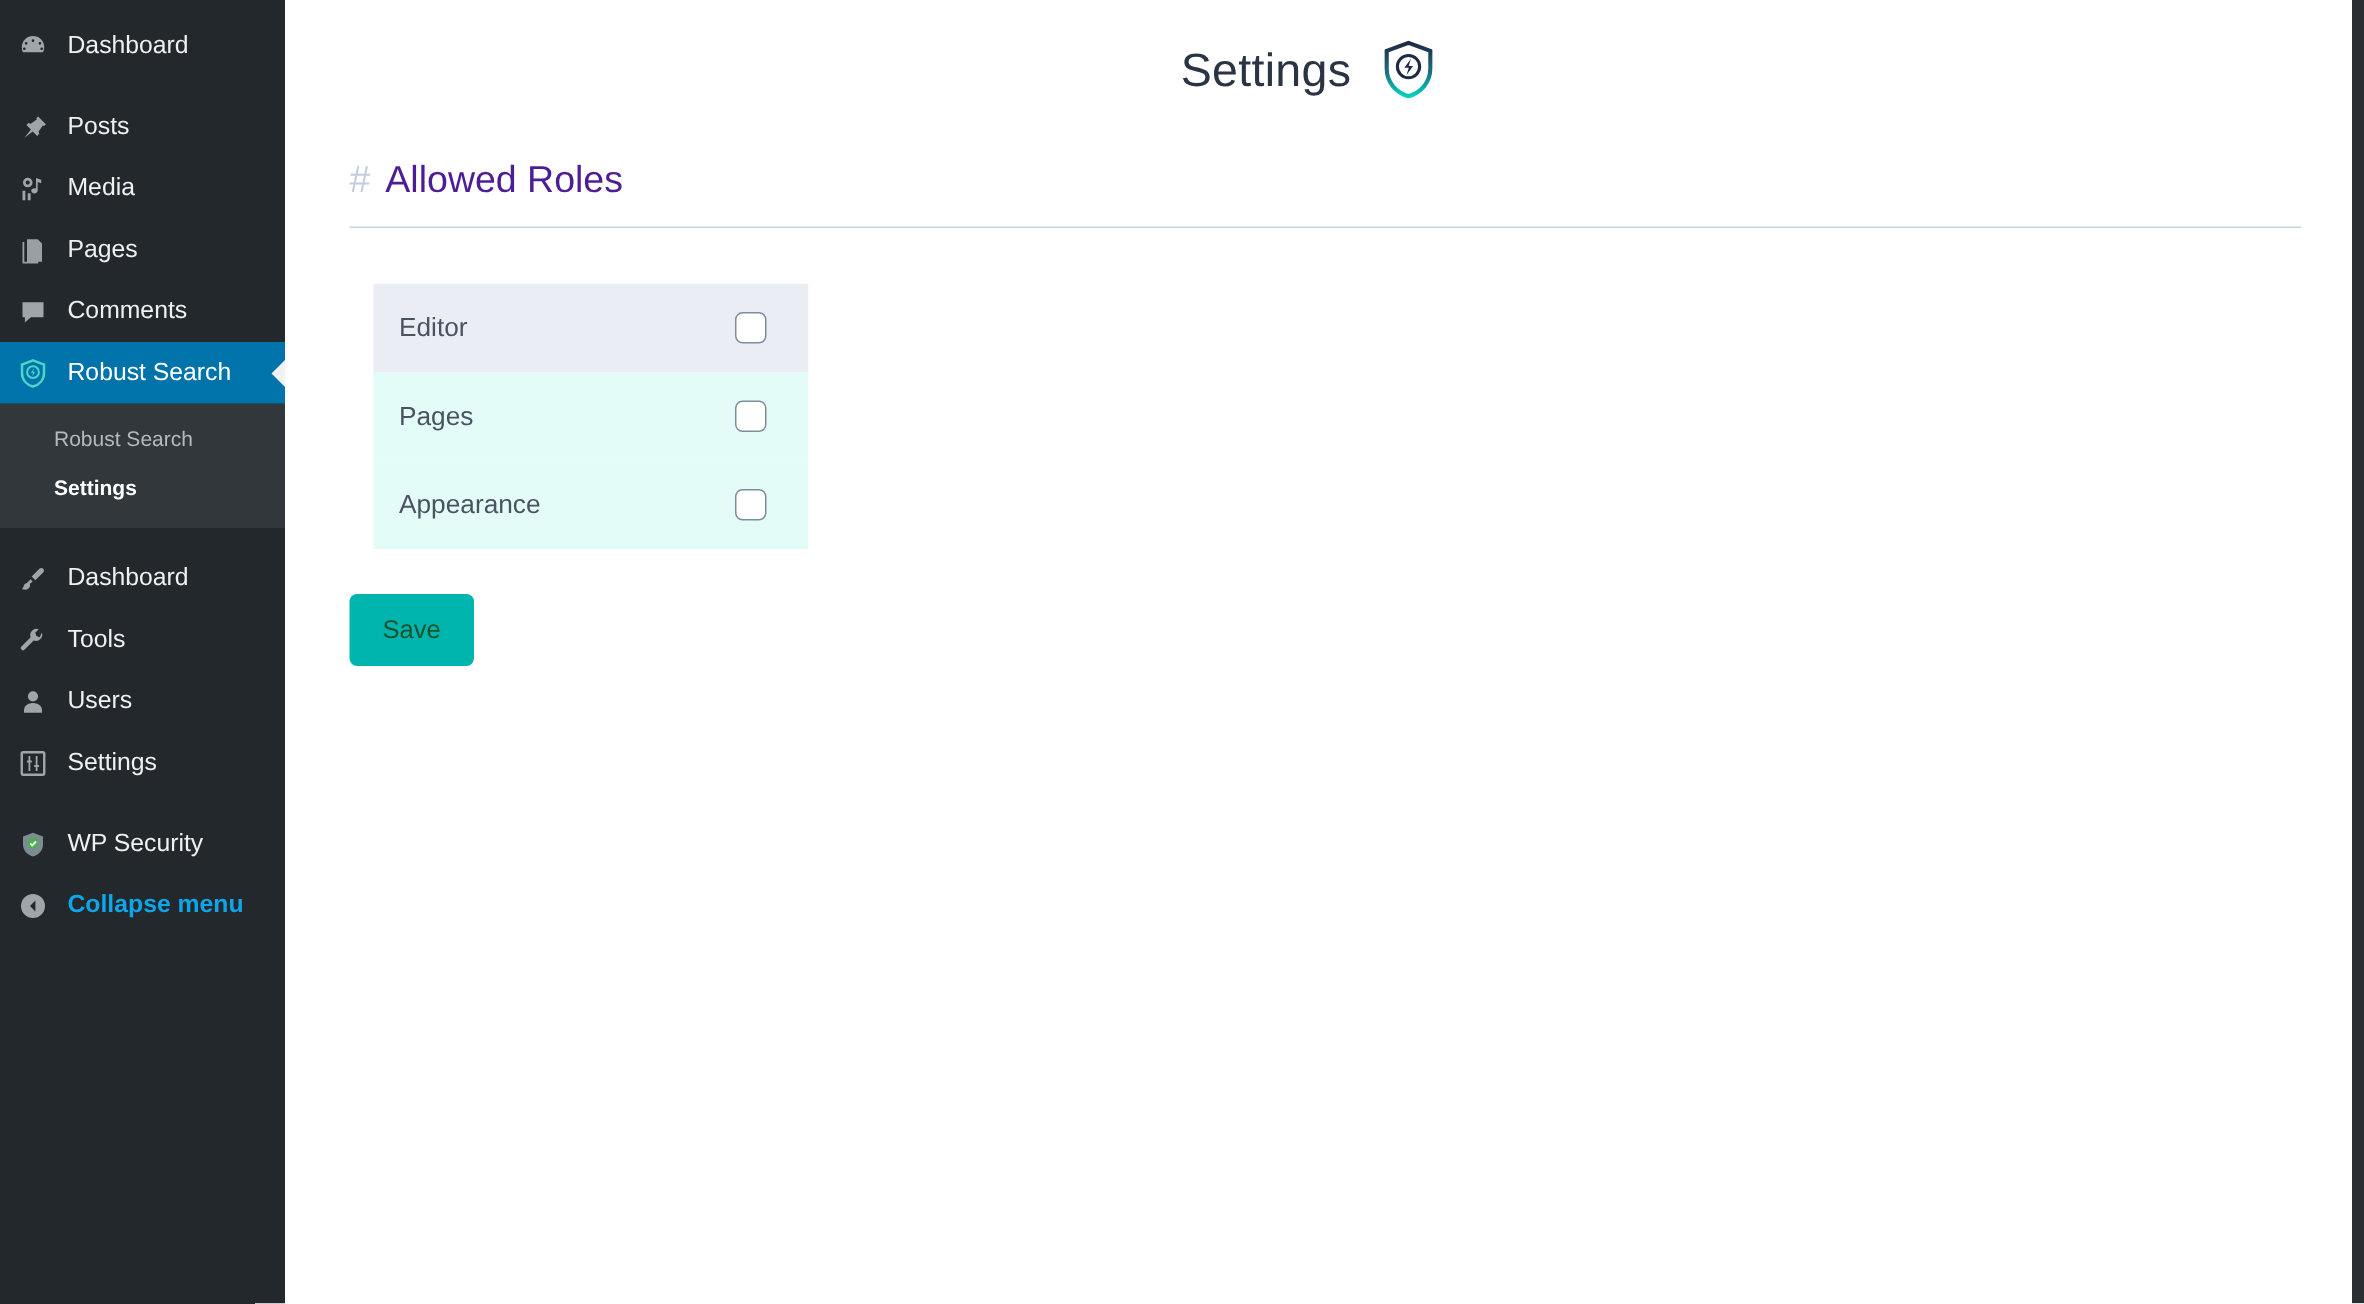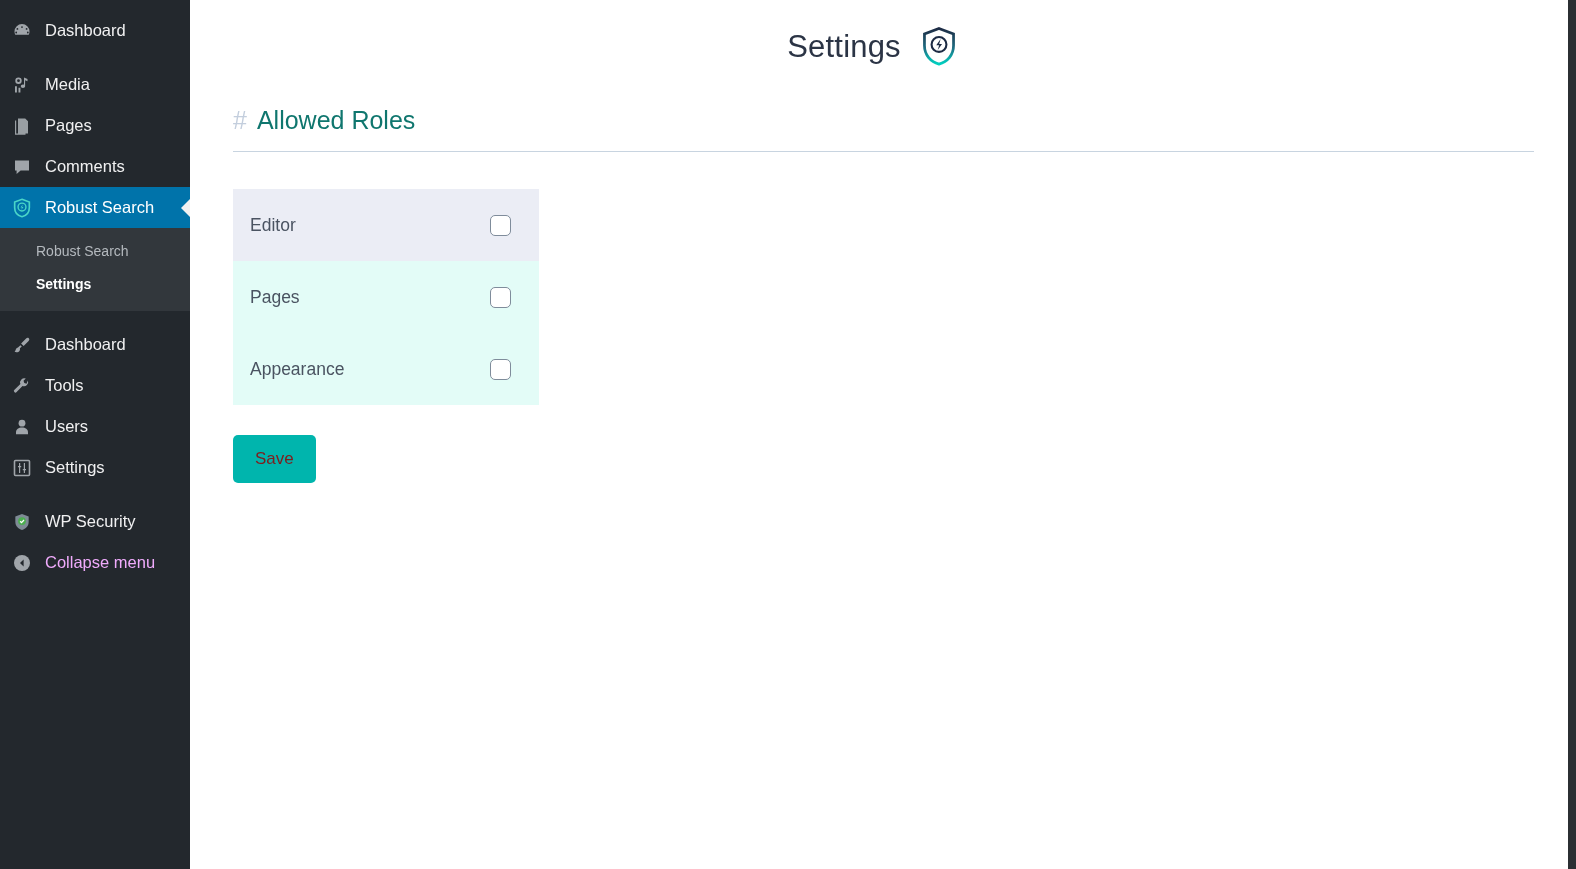--- a/index.html
+++ b/index.html
@@ -70,21 +70,21 @@
     display: inline-flex; align-items: center; justify-content: center;
     min-width: 19px; height: 19px;
     border-radius: 10px;
     background: #d63638;
     color: #fff;
     font-size: 11.5px;
     font-weight: bold;
     margin-left: 9px;
     padding: 0 5px;
   }
-  .nav-item.muted .lbl { color: #f0abfc; }
+  .nav-item.muted .lbl { color: #0ea5e9; font-weight: bold; }
 
   
   #main {
     flex: 1 1 auto;
     height: 869px;
     background: #ffffff;
     position: relative;
     overflow: hidden;
   }
   #page-header {
@@ -102,58 +102,59 @@
 
   #content {
     padding: 0 21px 0 43px;
   }
   #section-head {
     display: flex; align-items: baseline;
     gap: 10px;
     margin-top: 38px;
   }
   #section-hash { font-size: 25px; color: #c3cedd; font-weight: normal; }
-  #section-title { font-size: 25px; color: #0f766e; font-weight: normal; }
+  #section-title { font-size: 25px; color: #4c1d95; font-weight: normal; }
   #section-rule {
     height: 1px;
     background: #c8d4e0;
     margin-top: 16px;
     margin-right: 21px;
   }
 
   #roles-list {
     margin-top: 37px;
     width: 306px;
     overflow: hidden;
   }
   .role-row {
     display: flex; align-items: center; justify-content: space-between;
-    height: 72px;
+    height: 59px;
     padding: 0 28px 0 17px;
     background: #e3fcf7;
     cursor: pointer;
+    margin-left: 16px;
   }
   .role-row.hovered { background: #ebedf5; }
   .role-label {
     font-size: 17.5px;
     color: #4a5361;
   }
   .role-check {
     width: 21px; height: 21px;
     border: 1.5px solid #7f8c9b;
     border-radius: 5px;
     background: #ffffff;
     flex: 0 0 21px;
   }
 
   #save-button {
     margin-top: 30px;
     display: inline-block;
     background: #00b5ad;
-    color: #7f1d1d;
+    color: #14532d;
     font-size: 17px;
     border: none;
     border-radius: 5px;
     padding: 14px 22px;
     cursor: pointer;
     font-family: "Liberation Sans", sans-serif;
   }
 
   
   #scrollbar-track {
@@ -174,20 +175,28 @@
     <span class="ico">
       <svg width="20" height="20" viewBox="0 0 20 20">
           <path fill="#a0a5aa" d="M10 3a7.5 7.5 0 0 0-7.5 7.5c0 1.2.28 2.33.78 3.34h13.44c.5-1.01.78-2.14.78-3.34A7.5 7.5 0 0 0 10 3zm0 2.2a.9.9 0 1 1 0 1.8.9.9 0 0 1 0-1.8zM5.4 7a.9.9 0 1 1 0 1.8.9.9 0 0 1 0-1.8zm9.2 0a.9.9 0 1 1 0 1.8.9.9 0 0 1 0-1.8zM4.2 10.6a.9.9 0 1 1 0 1.8.9.9 0 0 1 0-1.8zm11.6 0a.9.9 0 1 1 0 1.8.9.9 0 0 1 0-1.8zm-3.9-3.2l-2.5 3.3a1.1 1.1 0 1 0 1.5 1.5l1-4.8z"></path>
         </svg>
     </span>
     <span class="lbl">Dashboard</span>
   </div>
 
   <div class="nav-gap"></div>
 
+  <div class="nav-item">
+    <span class="ico">
+      <svg width="20" height="20" viewBox="0 0 20 20">
+          <path fill="#a0a5aa" d="M13.4 2.6l-1.3 1.3.6.6-4.1 3-1.6-.5-1.4 1.4 3 3-4.3 5.5 5.5-4.3 3 3 1.4-1.4-.5-1.6 3-4.1.6.6 1.3-1.3z"></path>
+        </svg>
+    </span>
+    <span class="lbl">Posts</span>
+  </div>
 
   <div class="nav-item">
     <span class="ico">
       <svg width="20" height="20" viewBox="0 0 20 20">
           <path fill="#a0a5aa" d="M6.5 2.5a3.2 3.2 0 1 0 0 6.4 3.2 3.2 0 0 0 0-6.4zm0 1.8a1.4 1.4 0 1 1 0 2.8 1.4 1.4 0 0 1 0-2.8zM12 2.6v7.1c-.3-.15-.67-.23-1.05-.23-1.2 0-2.15.78-2.15 1.75s.96 1.75 2.15 1.75 2.15-.78 2.15-1.75V5.3l2.4.85V3.9zM3 11.2v6.3h1.9v-6.3zm3.5 1.6v4.7h1.9v-4.7z"></path>
         </svg>
     </span>
     <span class="lbl">Media</span>
   </div>
 

